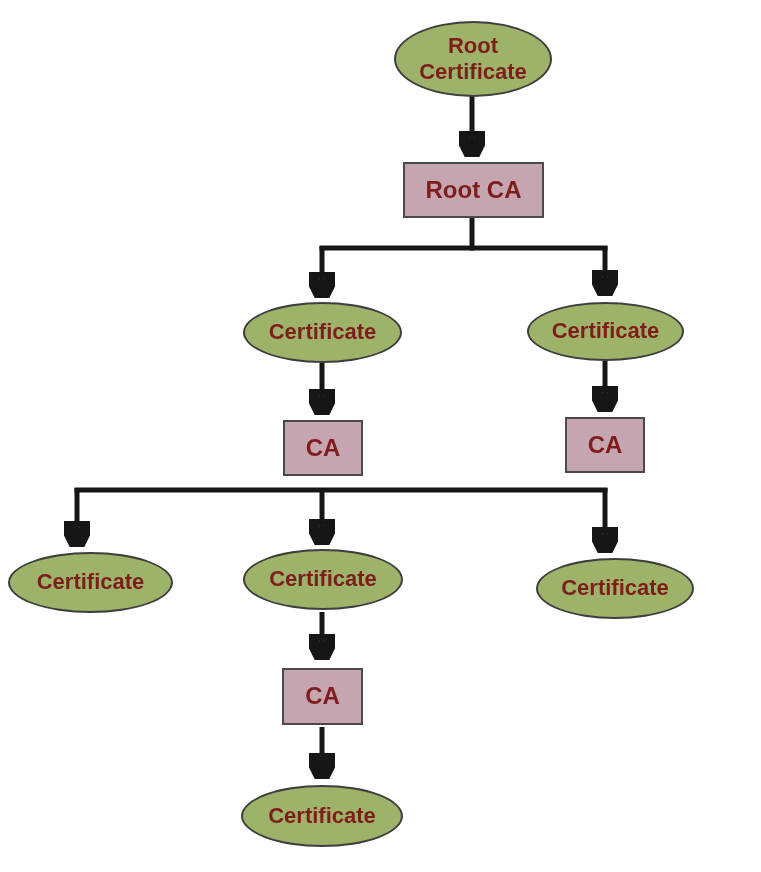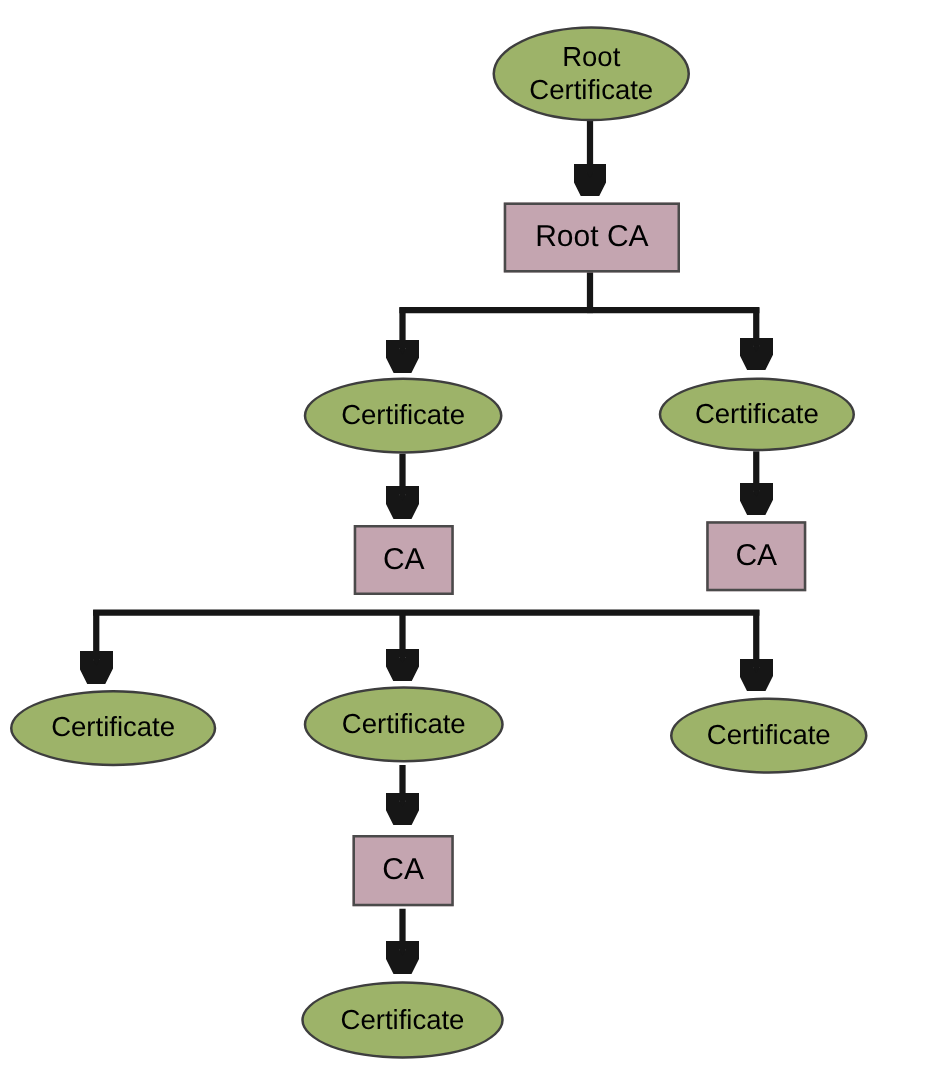--- a/index.html
+++ b/index.html
@@ -26,22 +26,23 @@
     stroke: #161616;
     stroke-width: 5;
     fill: none;
   }
   .node {
     position: absolute;
     display: flex;
     align-items: center;
     justify-content: center;
     box-sizing: border-box;
-    color: #000000;
+    color: #7f1d1d;
     text-align: center;
+    font-weight: bold;
   }
   .ellipse {
     border-radius: 50%;
     background: #9DB369;
     border: 2px solid #3e3e3e;
     font-size: 22px;
   }
   .rect {
     background: #C4A5B0;
     border: 2px solid #4a4a4a;

